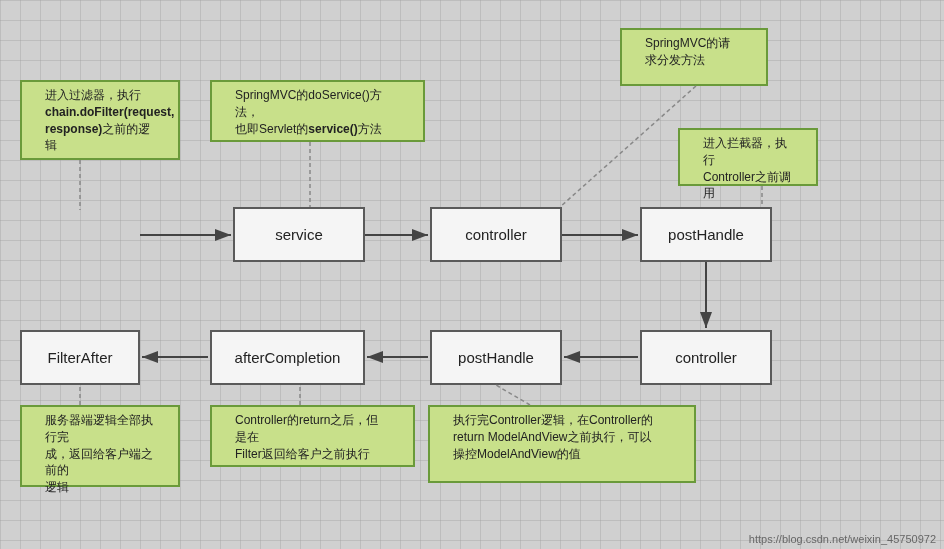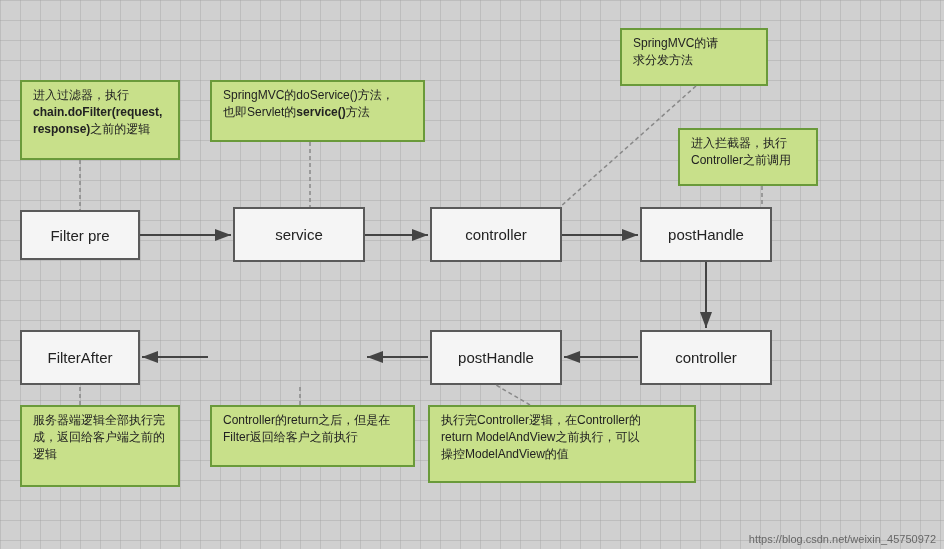--- a/index.html
+++ b/index.html
@@ -36,21 +36,21 @@
       color: #222;
     }
 
     
     .anno-box {
       position: absolute;
       border: 2px solid #6a9a3a;
       background: #c8e08a;
       font-size: 12px;
       color: #222;
-      padding: 5px 11px;
+      padding: 5px 23px;
       line-height: 1.4;
     }
 
     
     .arrows-svg {
       position: absolute;
       top: 0; left: 0;
       width: 944px;
       height: 549px;
       pointer-events: none;
@@ -91,23 +91,20 @@
   </div>
 
   <div class="anno-box" style="left:210px;top:405px;width:205px;height:62px;">
     Controller的return之后，但是在<br>Filter返回给客户之前执行
   </div>
 
   <div class="anno-box" style="left:428px;top:405px;width:268px;height:78px;">
     执行完Controller逻辑，在Controller的<br>return ModelAndView之前执行，可以<br>操控ModelAndView的值
   </div>
 
-  <div class="flow-box" style="left:20px;top:210px;width:120px;height:50px;">
-    <span>Filter pre</span>
-  </div>
 
   <div class="flow-box" style="left:233px;top:207px;width:132px;height:55px;">
     <span>service</span>
   </div>
 
   <div class="flow-box" style="left:430px;top:207px;width:132px;height:55px;">
     <span>controller</span>
   </div>
 
   <div class="flow-box" style="left:640px;top:207px;width:132px;height:55px;">
@@ -115,20 +112,23 @@
   </div>
 
   <div class="flow-box" style="left:640px;top:330px;width:132px;height:55px;">
     <span>controller</span>
   </div>
 
   <div class="flow-box" style="left:430px;top:330px;width:132px;height:55px;">
     <span>postHandle</span>
   </div>
 
+  <div class="flow-box" style="left:210px;top:330px;width:155px;height:55px;">
+    <span>afterCompletion</span>
+  </div>
 
   <div class="flow-box" style="left:20px;top:330px;width:120px;height:55px;">
     <span>FilterAfter</span>
   </div>
 
   <svg class="arrows-svg">
     <defs>
       <marker id="arrowhead" markerWidth="8" markerHeight="6" refX="8" refY="3" orient="auto">
         <polygon points="0 0, 8 3, 0 6" fill="#444"></polygon>
       </marker>

